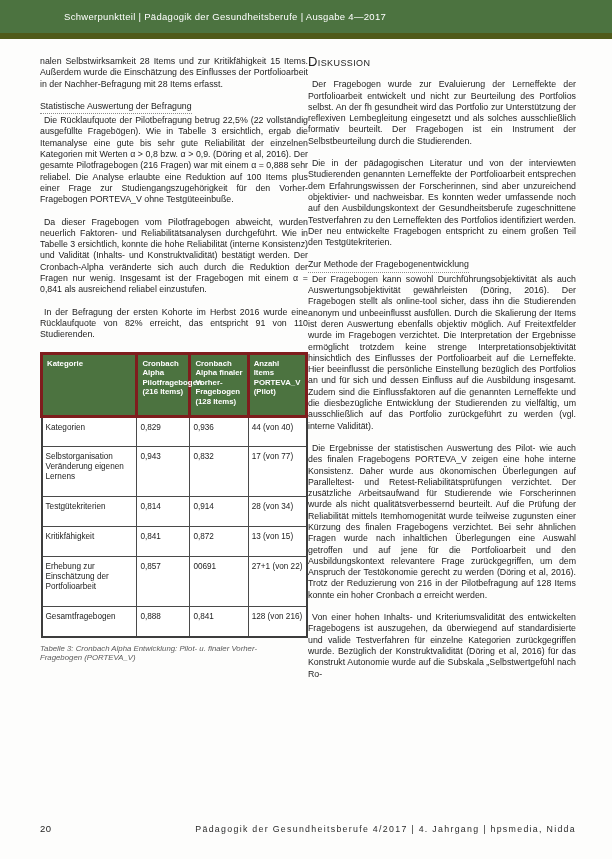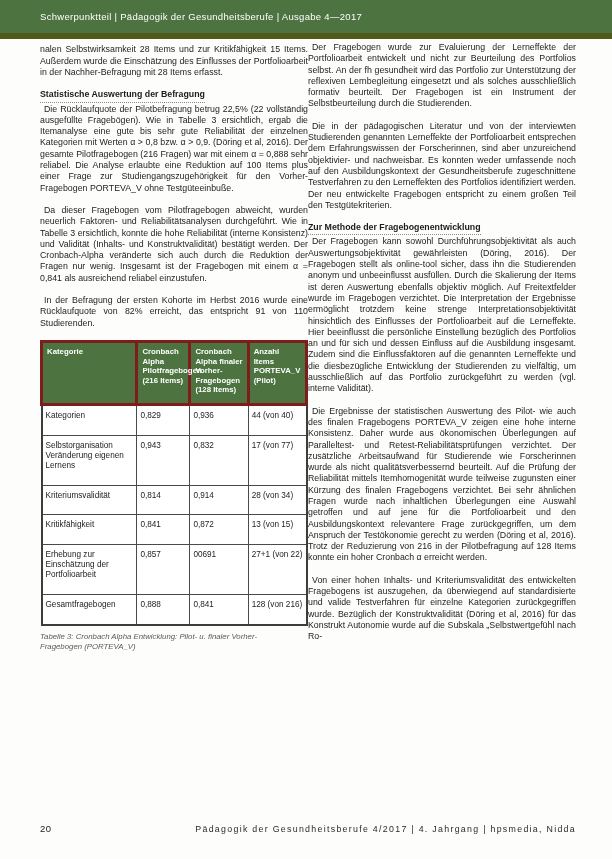--- a/index.html
+++ b/index.html
@@ -6,38 +6,38 @@
   .page {
     position:relative; width:612px; height:859px; margin:0 auto;
     background:#fdfdfc; overflow:hidden; box-sizing:border-box;
     font-family:"Liberation Sans","DejaVu Sans",sans-serif; color:#1c1c1c;
   }
   
   .topbar {
     position:absolute; top:0; left:0; right:0; height:33px;
     background:var(--green,#4c7340); display:flex; align-items:center;
   }
-  .topbar-text { color:#ffffff; font-size:9.5px; letter-spacing:.3px; padding-left:40px; }
+  .topbar-text { color:#ffffff; font-size:9.5px; letter-spacing:.3px; padding-left:64px; }
   .topbar-stripe {
     position:absolute; top:33px; left:0; right:0; height:6px;
     background:var(--olive,#4f5a1a);
   }
   
   .content {
-    position:absolute; top:42px; left:40px; right:36px;
-    display:flex; align-items:center;
+    position:absolute; top:56px; left:40px; right:36px;
+    display:flex; 
   }
   .col {
     flex:1 1 0; text-align:justify; font-size:8.8px; line-height:11.3px;
     hyphens:auto; -webkit-hyphens:auto;
   }
   .col p { margin:0 0 11px; text-indent:4px; }
   .col p.noindent { text-indent:0; }
   .subheading {
-    font-size:8.8px; font-weight:bold; font-style:normal; margin:0 0 1px;
+    font-size:8.8px; font-weight:normal; font-style:normal; margin:0 0 1px;
     text-align:left; width:fit-content; border-bottom:1px dotted #8a8a8a;
     padding-bottom:1px;
   }
   .heading-sc {
     font-variant:small-caps; font-weight:normal; font-size:13px;
     letter-spacing:.4px; margin:0 0 12px; text-align:left;
   }
   
   table.alpha {
     width:100%; border-collapse:collapse; margin-top:3px;
@@ -106,21 +106,21 @@
             <td>0,936</td>
             <td>44 (von 40)</td>
           </tr>
           <tr>
             <td>Selbstorganisation Veränderung eigenen Lernens</td>
             <td>0,943</td>
             <td>0,832</td>
             <td>17 (von 77)</td>
           </tr>
           <tr>
-            <td>Kriteriumsvalidität</td>
+            <td>Testgütekriterien</td>
             <td>0,814</td>
             <td>0,914</td>
             <td>28 (von 34)</td>
           </tr>
           <tr>
             <td>Kritikfähigkeit</td>
             <td>0,841</td>
             <td>0,872</td>
             <td>13 (von 15)</td>
           </tr>
@@ -135,20 +135,21 @@
             <td>0,888</td>
             <td>0,841</td>
             <td>128 (von 216)</td>
           </tr>
         </tbody>
       </table>
       <div class="caption">Tabelle 3: Cronbach Alpha Entwicklung: Pilot- u. finaler Vorher-Fragebogen (PORTEVA_V)</div>
     </div>
 
     <div class="col">
+      <h2 class="heading-sc">Diskussion</h2>
       <p>Der Fragebogen wurde zur Evaluierung der Lerneffekte der Portfolioarbeit entwickelt und nicht zur Beurteilung des Portfolios selbst. An der fh gesundheit wird das Portfolio zur Unterstützung der reflexiven Lernbegleitung eingesetzt und als solches ausschließlich formativ beurteilt. Der Fragebogen ist ein Instrument der Selbstbeurteilung durch die Studierenden.</p>
       <p>Die in der pädagogischen Literatur und von der interviewten Studierenden genannten Lerneffekte der Portfolioarbeit entsprechen dem Erfahrungswissen der Forscherinnen, sind aber unzureichend objektivier- und nachweisbar. Es konnten weder umfassende noch auf den Ausbildungskontext der Gesundheitsberufe zugeschnittene Testverfahren zu den Lerneffekten des Portfolios identifiziert werden. Der neu entwickelte Fragebogen entspricht zu einem großen Teil den Testgütekriterien.</p>
       <h3 class="subheading">Zur Methode der Fragebogenentwicklung</h3>
       <p>Der Fragebogen kann sowohl Durchführungsobjektivität als auch Auswertungsobjektivität gewährleisten (Döring, 2016). Der Fragebogen stellt als online-tool sicher, dass ihn die Studierenden anonym und unbeeinflusst ausfüllen. Durch die Skalierung der Items ist deren Auswertung ebenfalls objektiv möglich. Auf Freitextfelder wurde im Fragebogen verzichtet. Die Interpretation der Ergebnisse ermöglicht trotzdem keine strenge Interpretationsobjektivität hinsichtlich des Einflusses der Portfolioarbeit auf die Lerneffekte. Hier beeinflusst die persönliche Einstellung bezüglich des Portfolios an und für sich und dessen Einfluss auf die Ausbildung insgesamt. Zudem sind die Einflussfaktoren auf die genannten Lerneffekte und die diesbezügliche Entwicklung der Studierenden zu vielfältig, um ausschließlich auf das Portfolio zurückgeführt zu werden (vgl. interne Validität).</p>
       <p>Die Ergebnisse der statistischen Auswertung des Pilot- wie auch des finalen Fragebogens PORTEVA_V zeigen eine hohe interne Konsistenz. Daher wurde aus ökonomischen Überlegungen auf Paralleltest- und Retest-Reliabilitätsprüfungen verzichtet. Der zusätzliche Arbeitsaufwand für Studierende wie Forscherinnen wurde als nicht qualitätsverbessernd beurteilt. Auf die Prüfung der Reliabilität mittels Itemhomogenität wurde teilweise zugunsten einer Kürzung des finalen Fragebogens verzichtet. Bei sehr ähnlichen Fragen wurde nach inhaltlichen Überlegungen eine Auswahl getroffen und auf jene für die Portfolioarbeit und den Ausbildungskontext relevantere Frage zurückgegriffen, um dem Anspruch der Testökonomie gerecht zu werden (Döring et al, 2016). Trotz der Reduzierung von 216 in der Pilotbefragung auf 128 Items konnte ein hoher Cronbach α erreicht werden.</p>
       <p>Von einer hohen Inhalts- und Kriteriumsvalidität des entwickelten Fragebogens ist auszugehen, da überwiegend auf standardisierte und valide Testverfahren für einzelne Kategorien zurückgegriffen wurde. Bezüglich der Konstruktvalidität (Döring et al, 2016) für das Konstrukt Autonomie wurde auf die Subskala „Selbstwertgefühl nach Ro-</p>
     </div>
 
   </main>
 

